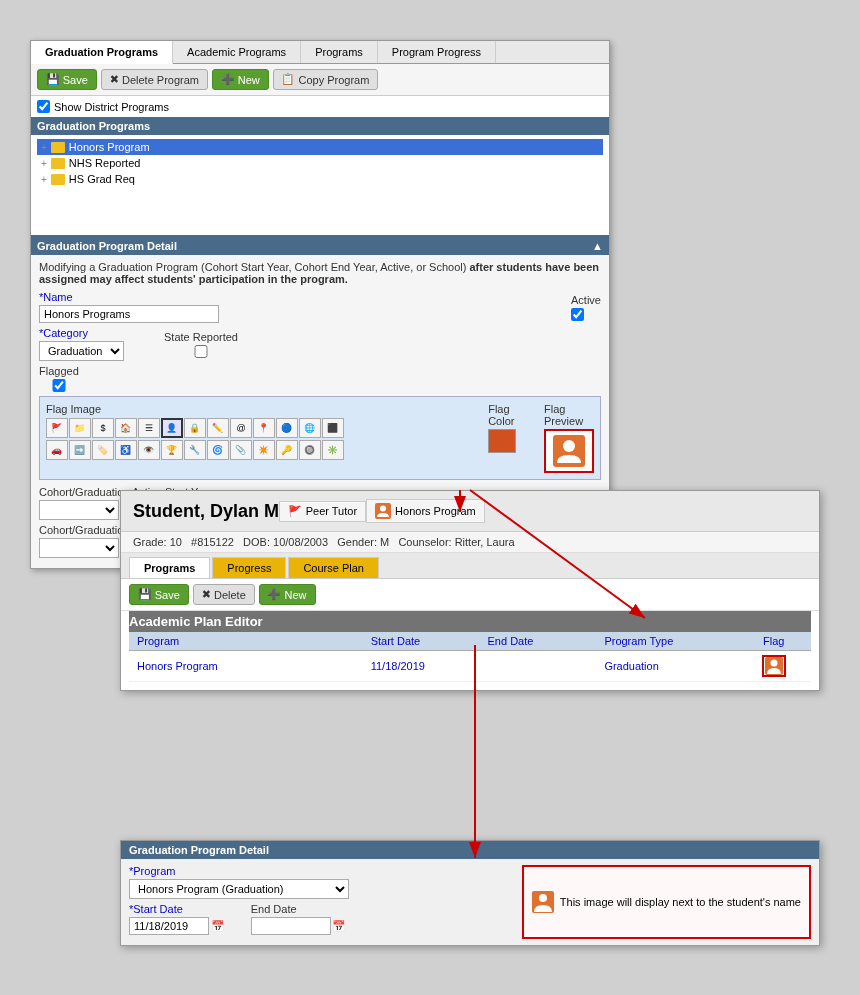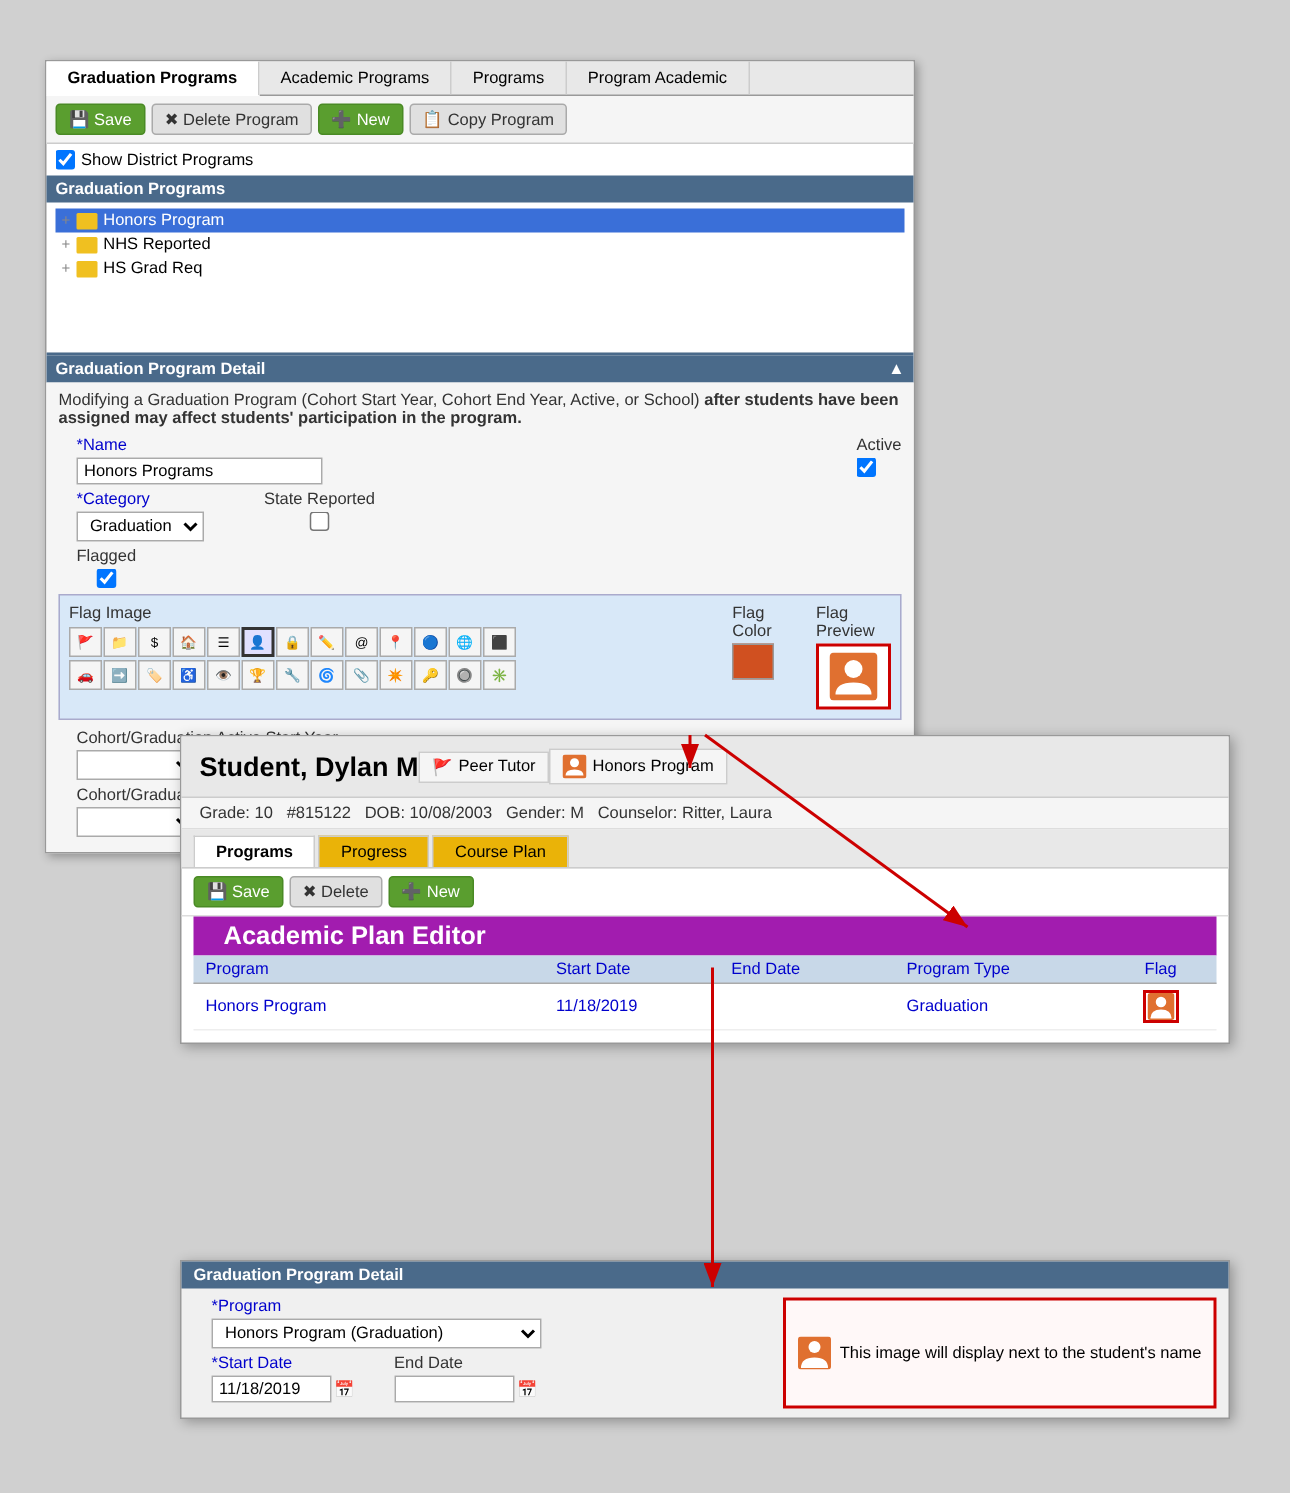--- a/index.html
+++ b/index.html
@@ -140,24 +140,23 @@
       font-size: 11px;
       color: #333;
       margin-bottom: 6px;
     }
     .detail-content .warning strong {
       font-weight: bold;
     }
 
     .form-row {
       display: flex;
-      align-items: flex-start;
+      align-items: center;
       gap: 10px;
       margin-bottom: 4px;
-      margin-left: 12px;
     }
     .form-group {
       display: flex;
       flex-direction: column;
       gap: 2px;
     }
     .form-label {
       font-size: 11px;
       color: #333;
     }
@@ -289,24 +288,24 @@
       display: flex;
       gap: 4px;
       padding: 5px 8px;
       border-bottom: 1px solid #ddd;
     }
 
     .academic-plan-section {
       padding: 0 8px 8px;
     }
     .academic-plan-header {
-      background: #a21caf;
+      background: #737373;
       color: #fff;
-      padding: 3px 20px;
-      font-size: 17px;
+      padding: 3px 0;
+      font-size: 13px;
       font-weight: bold;
       margin-bottom: 0;
     }
     .table-header-row {
       display: flex;
       background: #c8d8e8;
       padding: 3px 8px;
       font-size: 11px;
       font-weight: normal;
       border-bottom: 1px solid #aaa;
@@ -397,21 +396,21 @@
   </style>
 </head>
 <body>
 
 <div class="top-panel">
 
   <div class="tab-bar">
     <div class="tab-item active">Graduation Programs</div>
     <div class="tab-item">Academic Programs</div>
     <div class="tab-item">Programs</div>
-    <div class="tab-item">Program Academic</div>
+    <div class="tab-item">Program Progress</div>
   </div>
 
   <div class="toolbar">
     <button class="btn-green">
       <span>💾</span>
       <span>Save</span>
     </button>
     <button class="btn-gray">
       <span>✖</span>
       <span>Delete Program</span>
@@ -456,21 +455,21 @@
       <span style="cursor:pointer;">▲</span>
     </div>
     <div class="detail-content">
       <div class="warning">
         Modifying a Graduation Program (Cohort Start Year, Cohort End Year, Active, or School) <strong>after students have been assigned may affect students' participation in the program.</strong>
       </div>
 
       <div class="form-row">
         <div class="form-group">
           <span class="form-label required">*Name</span>
-          <input type="text" class="form-input" style="width: 164px;" value="Honors Programs">
+          <input type="text" class="form-input" style="width: 180px;" value="Honors Programs">
         </div>
         <div class="active-checkbox-col">
           <span class="form-label">Active</span>
           <input type="checkbox" checked="" style="">
         </div>
       </div>
 
 
       <div class="form-row">
         <div class="form-group">

